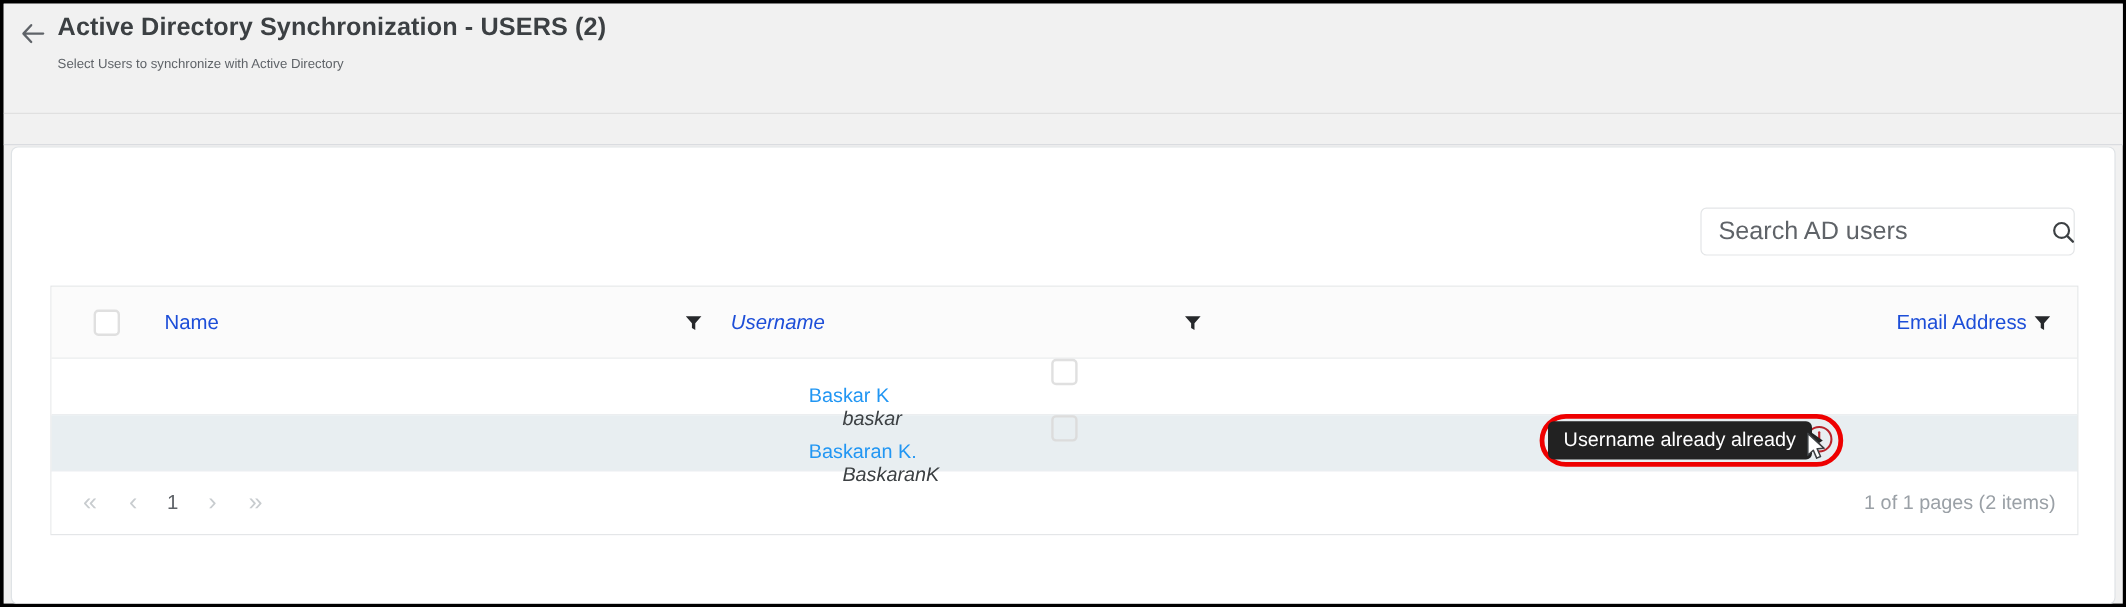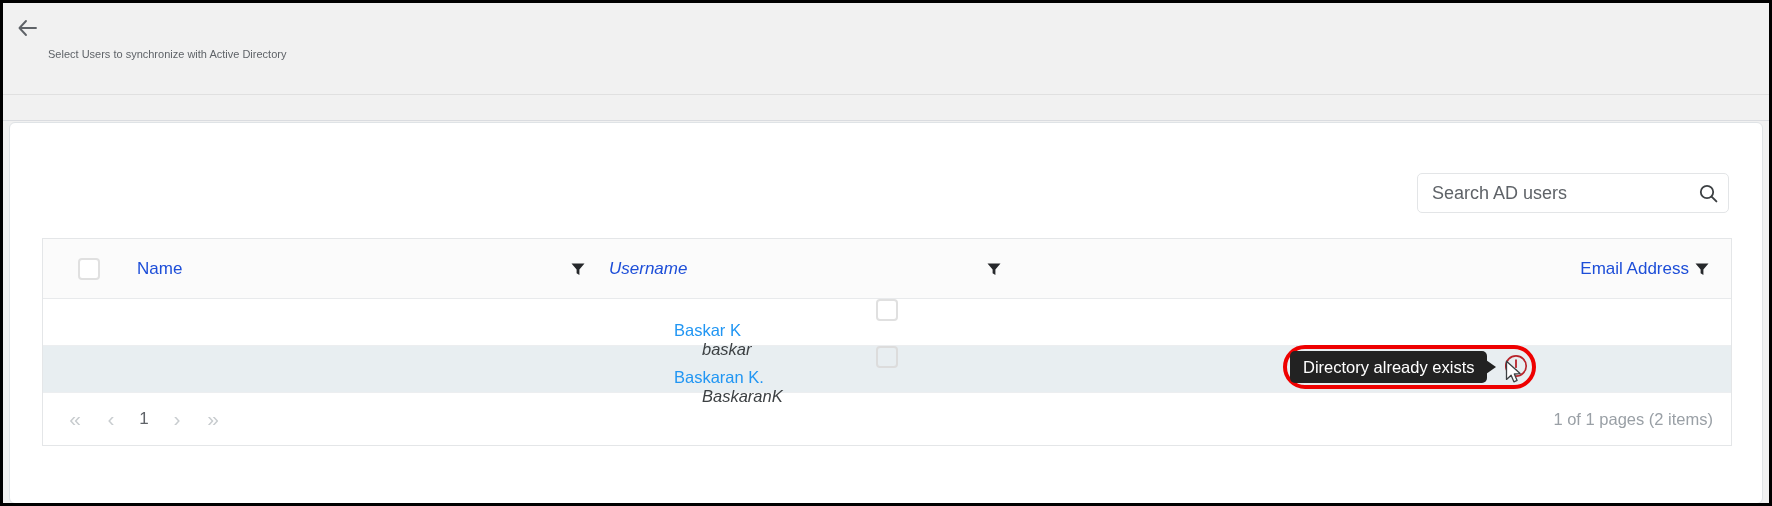--- a/index.html
+++ b/index.html
@@ -87,21 +87,21 @@
     background: #ffffff;
     display: flex;
     align-items: center;
   }
   .search-input {
     flex: 1;
     border: none;
     outline: none;
     background: transparent;
     font-family: "Liberation Sans", sans-serif;
-    font-size: 18px;
+    font-size: 21px;
     color: #c2410c;
     padding: 0 6px 0 14px;
   }
   .search-input::placeholder { color: #5f6368; opacity: 1; }
   .search-icon-btn {
     width: 40px; height: 38px;
     display: flex; align-items: center; justify-content: center;
     cursor: pointer;
   }
 
@@ -266,20 +266,21 @@
 <body>
 
 <div id="screen">
 
   <div class="page-header">
     <div class="back-arrow">
       <svg width="26" height="26" viewBox="0 0 26 26" aria-hidden="true">
         <path d="M21 13 H5 M11 6 L4.5 13 L11 20" fill="none" stroke="#5f6368" stroke-width="1.9" stroke-linecap="round" stroke-linejoin="round"></path>
       </svg>
     </div>
+    <div class="page-title">Active Directory Synchronization - USERS (2)</div>
     <div class="page-subtitle">Select Users to synchronize with Active Directory</div>
   </div>
 
   <div class="header-spacer"></div>
 
   <div class="content-card">
 
     <div class="search-wrap">
       <input class="search-input" type="text" placeholder="Search AD users" style="">
       <div class="search-icon-btn">
@@ -365,21 +366,21 @@
         <div class="pg-btn">›</div>
         <div class="pg-btn">»</div>
         <div class="pg-spacer"></div>
         <div class="pg-status">1 of 1 pages (2 items)</div>
       </div>
 
     </div>
   </div>
 
   <div class="tooltip">
-    <span class="tooltip-text">Directory already exists</span>
+    <span class="tooltip-text">Username already already</span>
   </div>
 
   <div class="warn-icon">
     <svg width="26" height="26" viewBox="0 0 26 26" aria-hidden="true">
       <circle cx="13" cy="13" r="10.2" fill="none" stroke="#b8232a" stroke-width="1.7"></circle>
       <path d="M13 7.2 V14.2" stroke="#b8232a" stroke-width="1.8" stroke-linecap="round"></path>
       <circle cx="13" cy="17.6" r="1.15" fill="#b8232a"></circle>
     </svg>
   </div>
 

